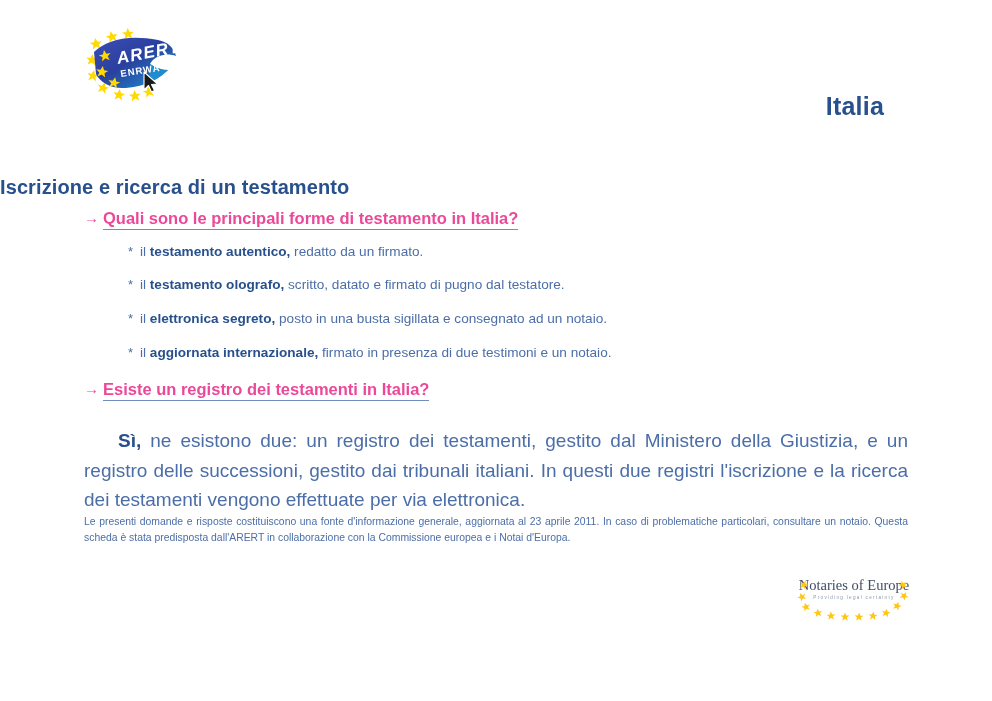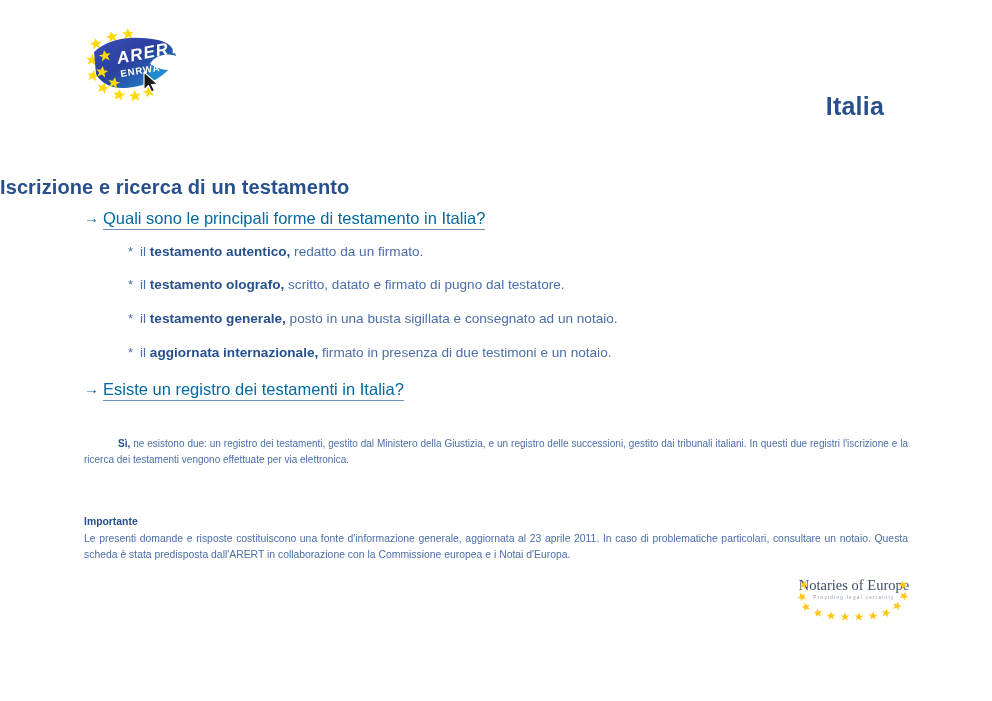--- a/index.html
+++ b/index.html
@@ -51,24 +51,25 @@
   
   #content {
     position: absolute;
     left: 84px;
     right: 84px;
     top: 206px;
   }
 
   .question {
     font-size: 16.5px;
-    color: #0369a1;
+    color: #ec4899;
     margin: 0 0 8px 0;
     line-height: 1.5;
     white-space: nowrap;
+    font-weight: bold;
   }
   .question .qtext {
     border-bottom: 1px solid #6f8dc0;
     padding-bottom: 2px;
   }
   .arrow-icon {
     font-size: 15px;
     margin-right: 4px;
     position: relative;
     top: -1px;
@@ -96,22 +97,22 @@
   }
   .bullet-list li b {
     color: #27508c;
     font-weight: bold;
     margin-top: 35px;
   }
 
   #question-2 { }
 
   #answer-paragraph {
-    margin: 34px 0 0 0;
-    font-size: 10px;
+    margin: 24px 0 0 0;
+    font-size: 19px;
     line-height: 1.55;
     text-align: justify;
     text-indent: 34px;
     color: #4b6ea8;
   }
   #answer-paragraph b { color: #27508c; font-weight: bold; }
 
   
   #footer {
     position: absolute;
@@ -201,39 +202,38 @@
   </p>
 
   <ul class="bullet-list">
     <li>
       <span class="bullet-marker">*</span><span>il </span><b>testamento autentico,</b><span> redatto da un firmato.</span>
     </li>
     <li>
       <span class="bullet-marker">*</span><span>il </span><b>testamento olografo,</b><span> scritto, datato e firmato di pugno dal testatore.</span>
     </li>
     <li>
-      <span class="bullet-marker">*</span><span>il </span><b>testamento generale,</b><span> posto in una busta sigillata e consegnato ad un notaio.</span>
+      <span class="bullet-marker">*</span><span>il </span><b>elettronica segreto,</b><span> posto in una busta sigillata e consegnato ad un notaio.</span>
     </li>
     <li>
       <span class="bullet-marker">*</span><span>il </span><b>aggiornata internazionale,</b><span> firmato in presenza di due testimoni e un notaio.</span>
     </li>
   </ul>
 
   <p class="question" id="question-2">
     <span class="arrow-icon">→</span><span class="qtext">Esiste un registro dei testamenti in Italia?</span>
   </p>
 
   <p id="answer-paragraph">
     <b>Sì,</b><span> ne esistono due: un registro dei testamenti, gestito dal Ministero della Giustizia, e un registro delle successioni, gestito dai tribunali italiani. In questi due registri l'iscrizione e la ricerca dei testamenti vengono effettuate per via elettronica.</span>
   </p>
 
 </div>
 
 <div id="footer">
-  <span id="footer-title">Importante</span>
   <span>Le presenti domande e risposte costituiscono una fonte d'informazione generale, aggiornata al 23 aprile 2011. In caso di problematiche particolari, consultare un notaio. Questa scheda è stata predisposta dall'ARERT in collaborazione con la Commissione europea e i Notai d'Europa.</span>
 </div>
 
 <div id="notaries-logo">
   <svg width="118" height="50" viewBox="0 0 118 50" xmlns="http://www.w3.org/2000/svg">
     <defs>
       <g id="nstar">
         <polygon points="0,-4.4 1.3,-1.4 4.4,-1.4 1.9,0.6 2.8,3.7 0,1.8 -2.8,3.7 -1.9,0.6 -4.4,-1.4 -1.3,-1.4"></polygon>
       </g>
     </defs>

